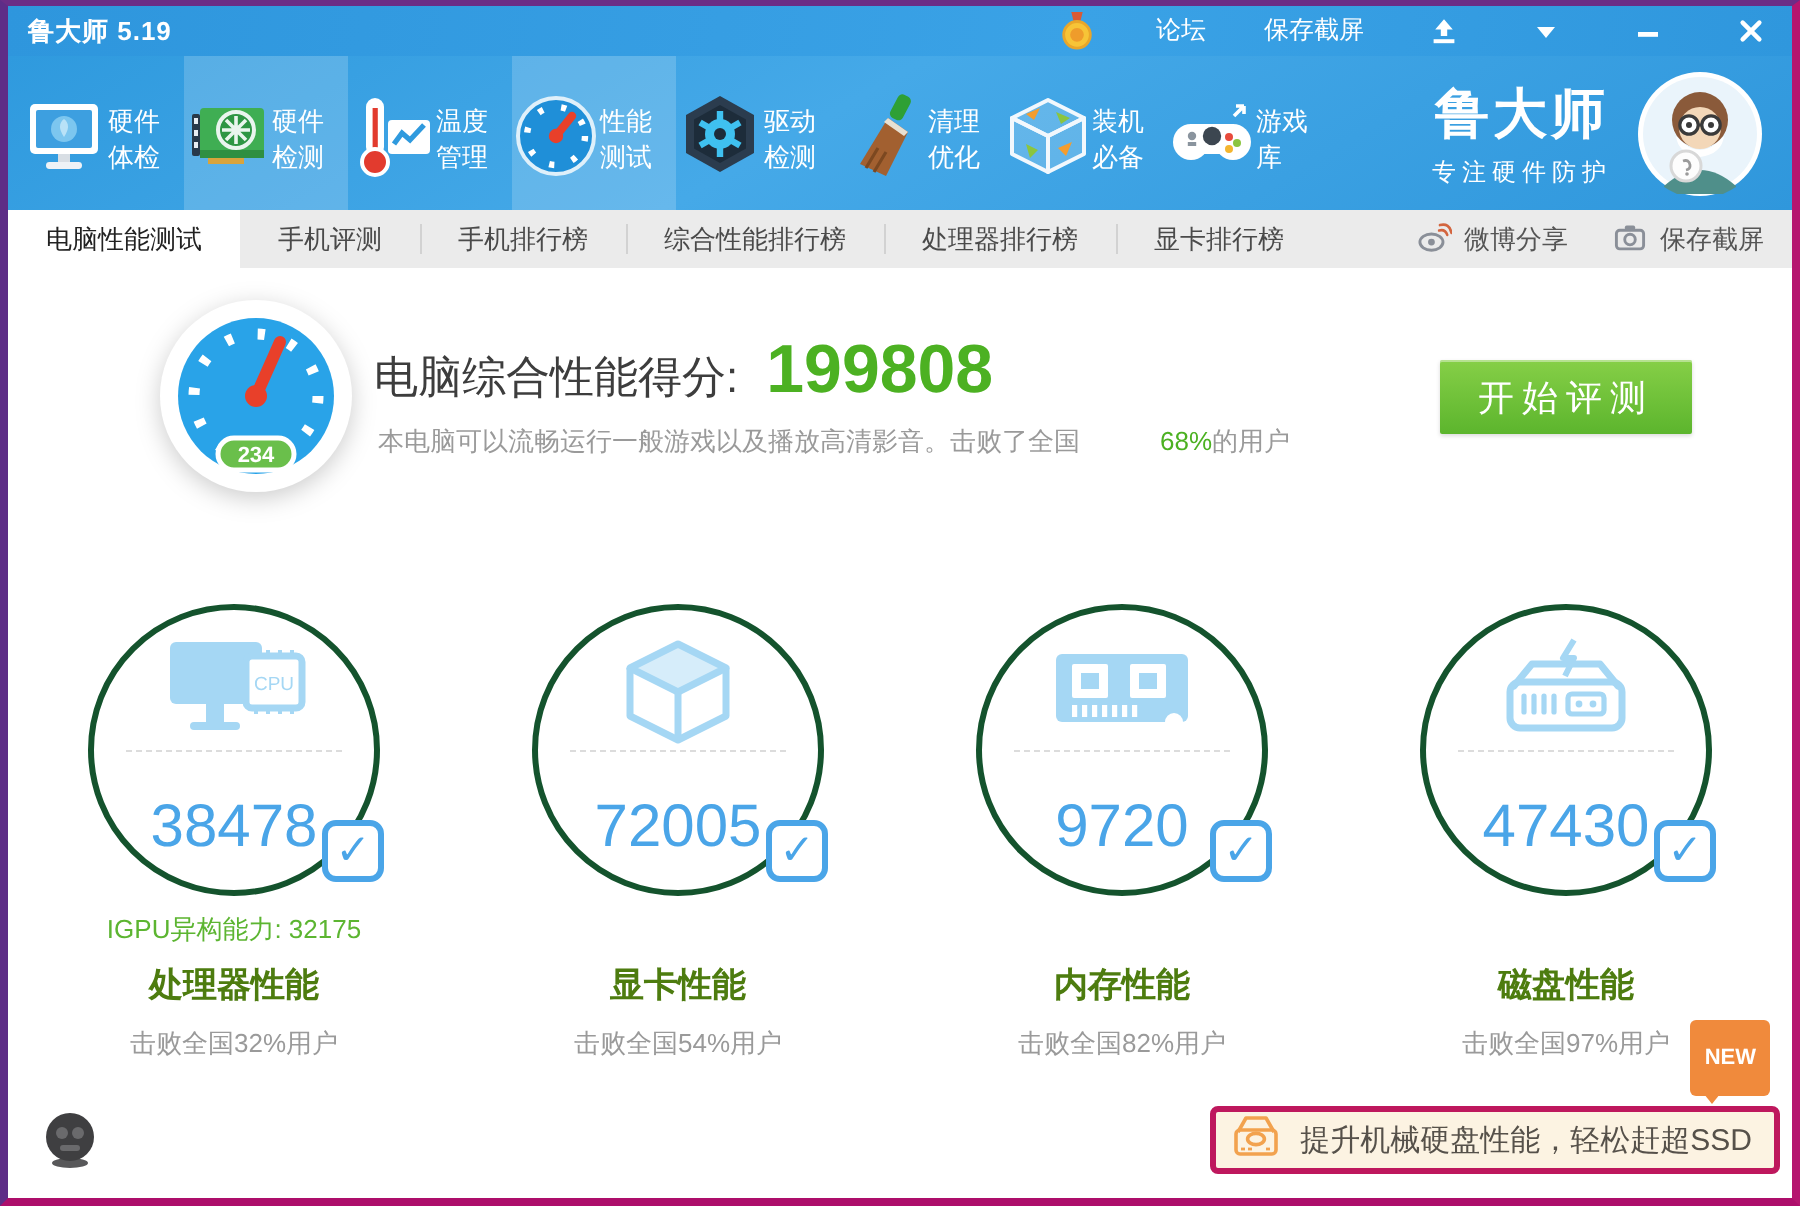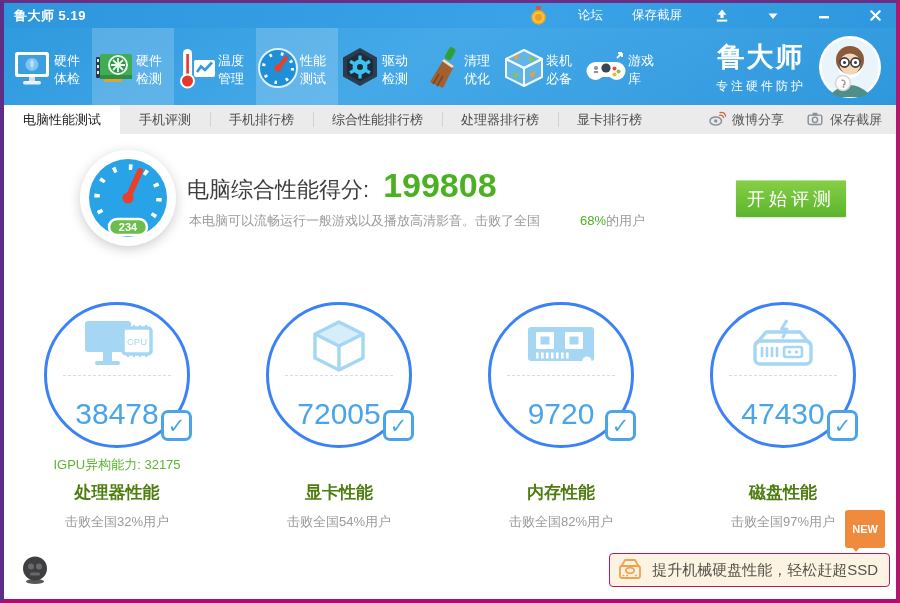--- a/index.html
+++ b/index.html
@@ -42,47 +42,47 @@
   .content { position:relative; background:#fff; height:464px; }
 
   .score-row { position:relative; height:162px; }
   .gauge-wrap { position:absolute; left:74px; top:14px; width:100px; height:100px;
                 filter:drop-shadow(0 3px 6px rgba(0,0,0,.20)); }
   .score-head { position:absolute; left:183px; top:32px; display:flex; align-items:baseline; gap:14px; }
   .score-label { font-size:22px; color:#3d3d3d; }
   .score-value { font-size:34px; font-weight:bold; color:#4cb122; }
   .score-sub { position:absolute; left:185px; top:78px; font-size:13px; color:#9a9a9a; }
   .score-sub .pct { color:#4cb122;padding-left:40px; }
-  .start-btn { position:absolute; right:50px; top:46px; width:110px; height:37px; border:none; cursor:pointer;
+  .start-btn { position:absolute; right:50px; top:46px; width:126px; height:37px; border:none; cursor:pointer;
                border-radius:1px; background:linear-gradient(#86cf47,#5cb52d); color:#fff; font-size:18px;
                letter-spacing:4px; font-family:inherit; box-shadow:inset 0 1px 0 rgba(255,255,255,.4), 0 1px 2px rgba(0,0,0,.15);margin-left:24px; }
 
   .metrics-row { display:flex; padding:6px 2px 0 2px; }
   .metric-card { flex:1; text-align:center; }
   .m-circle { position:relative; width:146px; height:146px; margin:0 auto;
-              border:3px solid #3b82f6; border-radius:50%; }
+              border:3px solid #14532d; border-radius:50%; }
   .m-icon { position:absolute; top:14px; left:0; right:0; display:flex; justify-content:center; }
   .m-divider { position:absolute; top:50%; left:16px; right:16px; border-top:1px dashed #dcdcdc; }
   .m-score { position:absolute; bottom:14px; left:0; right:0; text-align:center;
              font-size:30px; color:#4aa5e8; }
   .m-check { position:absolute; right:-5px; bottom:4px; width:31px; height:31px; background:#fff;
              border:3px solid #4aa5e8; border-radius:7px; color:#4aa5e8; font-size:21px; font-weight:bold;
              display:flex; align-items:center; justify-content:center; cursor:pointer; }
   .m-extra { min-height:20px; margin-top:8px; font-size:13px; color:#5cb531; }
   .m-name  { margin-top:5px; font-size:17px; font-weight:bold; color:#4d7c0f; }
   .m-beat  { margin-top:9px; font-size:13px; color:#9a9a9a; }
 
   
   .mascot { position:absolute; left:16px; bottom:14px; width:30px; height:30px; cursor:pointer; }
   .new-badge { position:absolute; right:11px; bottom:51px; background:#f08a3c; color:#fff;
                font-size:11px; font-weight:bold; padding:13px 7px; border-radius:3px; }
   .new-badge::after { content:""; position:absolute; left:7px; bottom:-4px; border-left:4px solid transparent;
                border-right:4px solid transparent; border-top:5px solid #f08a3c; }
   .promo-banner { position:absolute; right:6px; bottom:12px; height:34px; background:#fcf3e2;
-               border:1px solid #be185d; border-radius:4px; display:flex; align-items:center;
+               border:3px solid #be185d; border-radius:4px; display:flex; align-items:center;
                gap:8px; padding:0 11px 0 6px; font-size:15px; color:#56514a; cursor:pointer; }
 </style>
 </head>
 <body>
 
 <div class="window">
 
   <div class="titlebar">
     <span class="app-title">鲁大师 5.19</span>
     <div class="titlebar-right">

